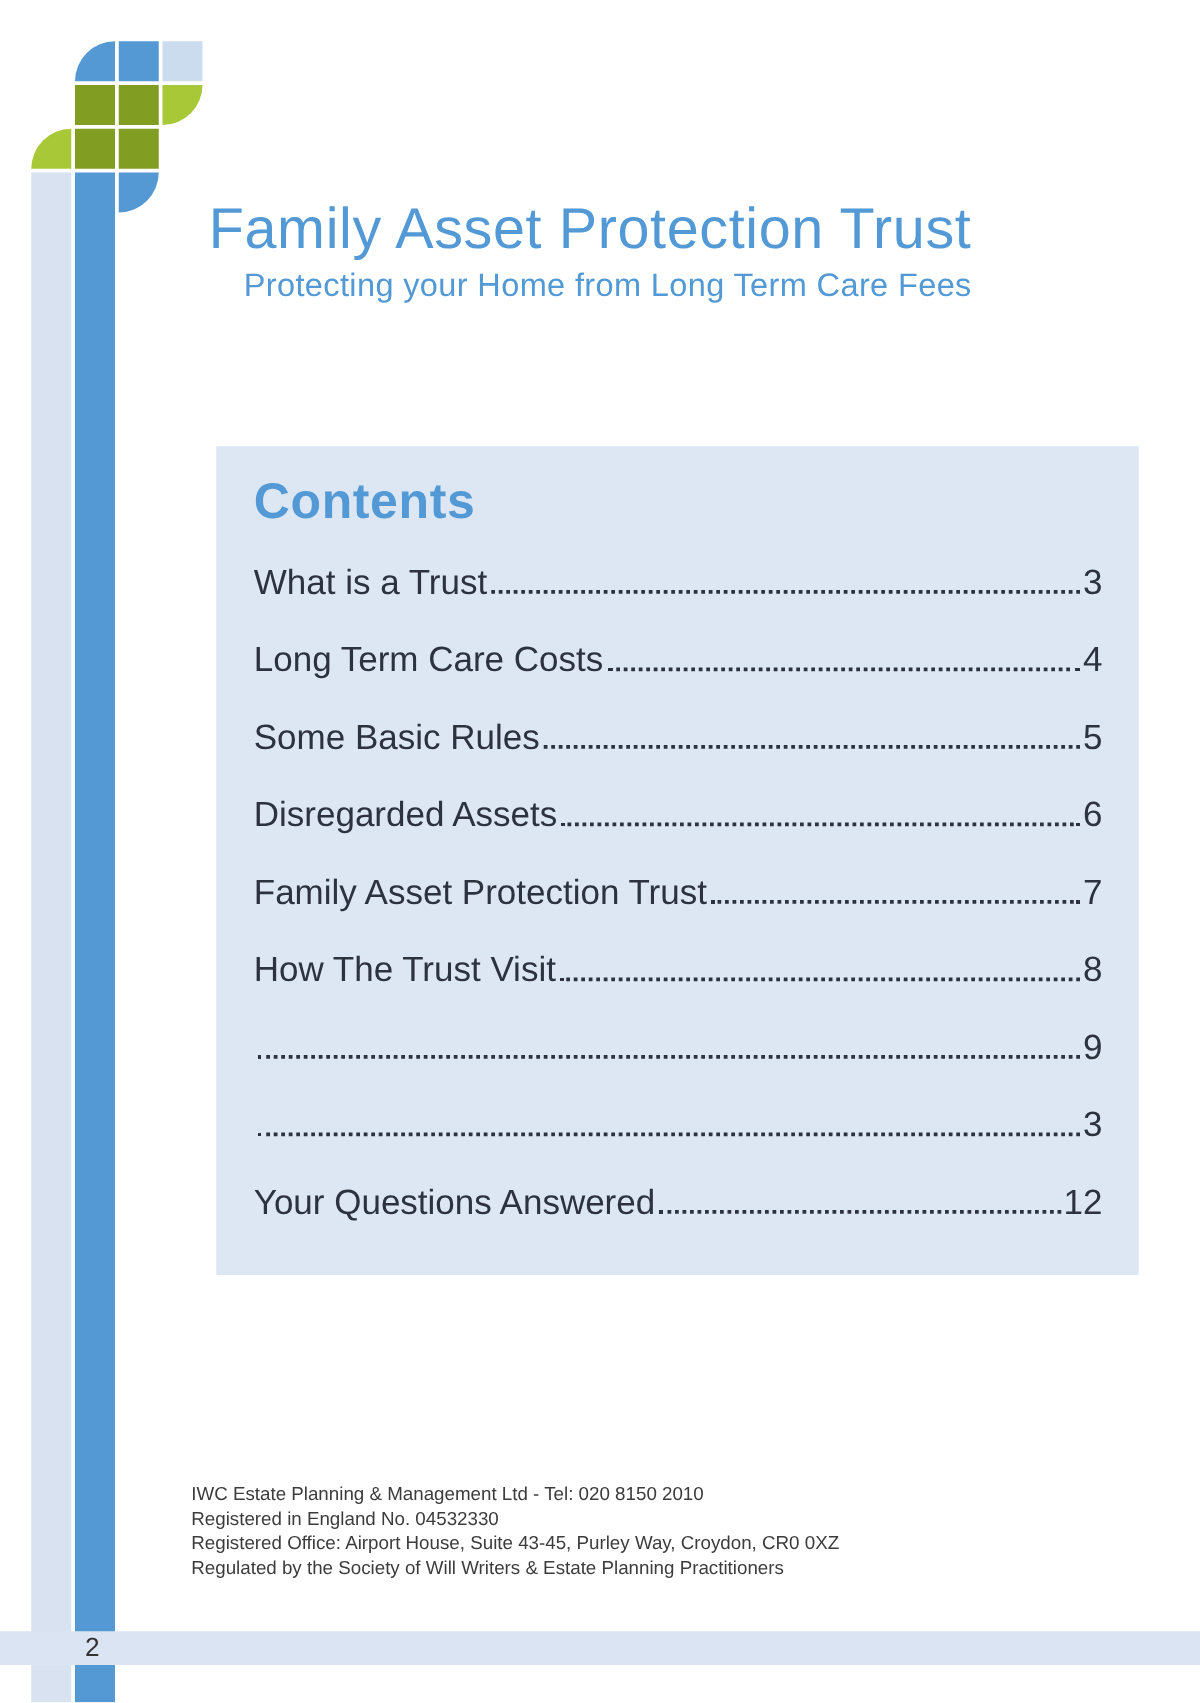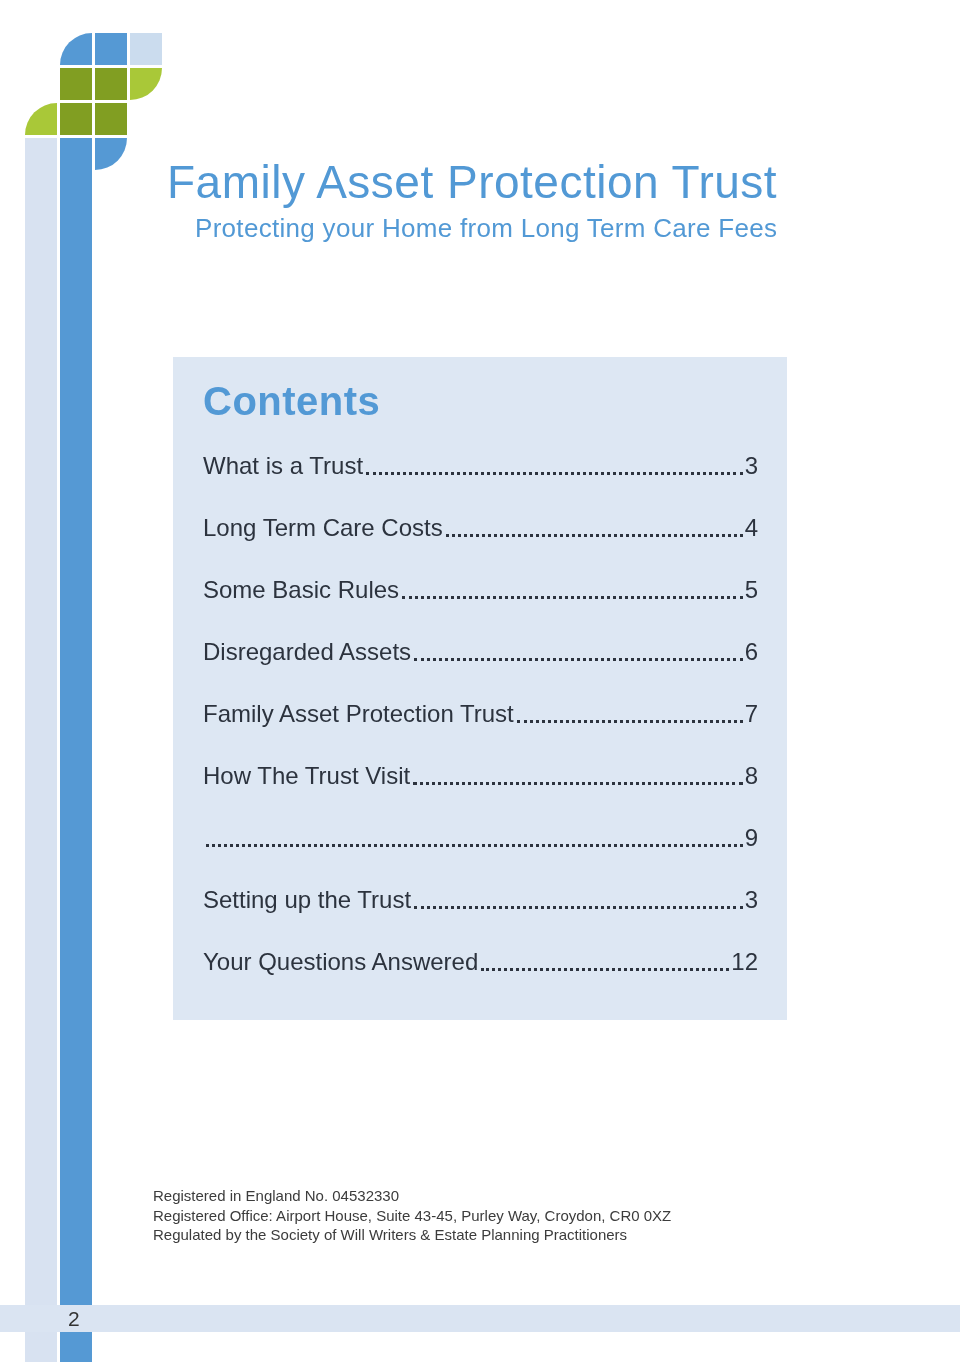--- a/index.html
+++ b/index.html
@@ -51,33 +51,33 @@
     letter-spacing:0.5px;color:var(--title-blue);white-space:nowrap;
   }
   .subtitle{
     margin-top:7px;font-size:26px;line-height:28px;
     letter-spacing:0.3px;color:var(--title-blue);white-space:nowrap;margin-left:28px;
   }
 
   
   .contents-box{
     position:absolute;left:173px;top:357px;
-    width:614px;height:663px;
+    width:738px;height:663px;
     background:var(--box-bg);z-index:1;
   }
   .contents-heading{
     position:absolute;left:30px;top:22px;
     font-size:40px;font-weight:bold;letter-spacing:0.5px;
     color:var(--title-blue);
   }
   .toc{position:absolute;left:30px;right:29px;top:95px;}
   .toc-row{
     display:flex;align-items:baseline;
     height:28px;margin-bottom:34px;
-    font-size:24px;line-height:28px;color:var(--toc-text);justify-content:center;
+    font-size:28px;line-height:28px;color:var(--toc-text);justify-content:center;
   }
   .toc-label{white-space:nowrap;}
   .toc-leader{
     flex:1;align-self:flex-end;
     border-bottom:3.5px dotted var(--toc-text);
     margin:0 2px 5px 3px;min-width:20px;
   }
   .toc-page{white-space:nowrap;}
 
   
@@ -153,33 +153,33 @@
       <div class="toc-row">
         <span class="toc-label">How The Trust Visit </span>
         <span class="toc-leader"></span>
         <span class="toc-page"> 8</span>
       </div>
       <div class="toc-row">
         <span class="toc-leader"></span>
         <span class="toc-page"> 9</span>
       </div>
       <div class="toc-row">
-        <span class="toc-label">Setting up the Trust </span>
         <span class="toc-leader"></span>
         <span class="toc-page">3</span>
       </div>
       <div class="toc-row">
         <span class="toc-label">Your Questions Answered</span>
         <span class="toc-leader"></span>
         <span class="toc-page"> 12</span>
       </div>
     </div>
   </div>
 
   <div class="footer">
+    <div>IWC Estate Planning &amp; Management Ltd - Tel: 020 8150 2010</div>
     <div>Registered in England No. 04532330</div>
     <div>Registered Office: Airport House, Suite 43-45, Purley Way, Croydon, CR0 0XZ</div>
     <div>Regulated by the Society of Will Writers &amp; Estate Planning Practitioners</div>
   </div>
 
   <div class="bottom-bar">
     <span class="page-number">2</span>
   </div>
 
 </div>

